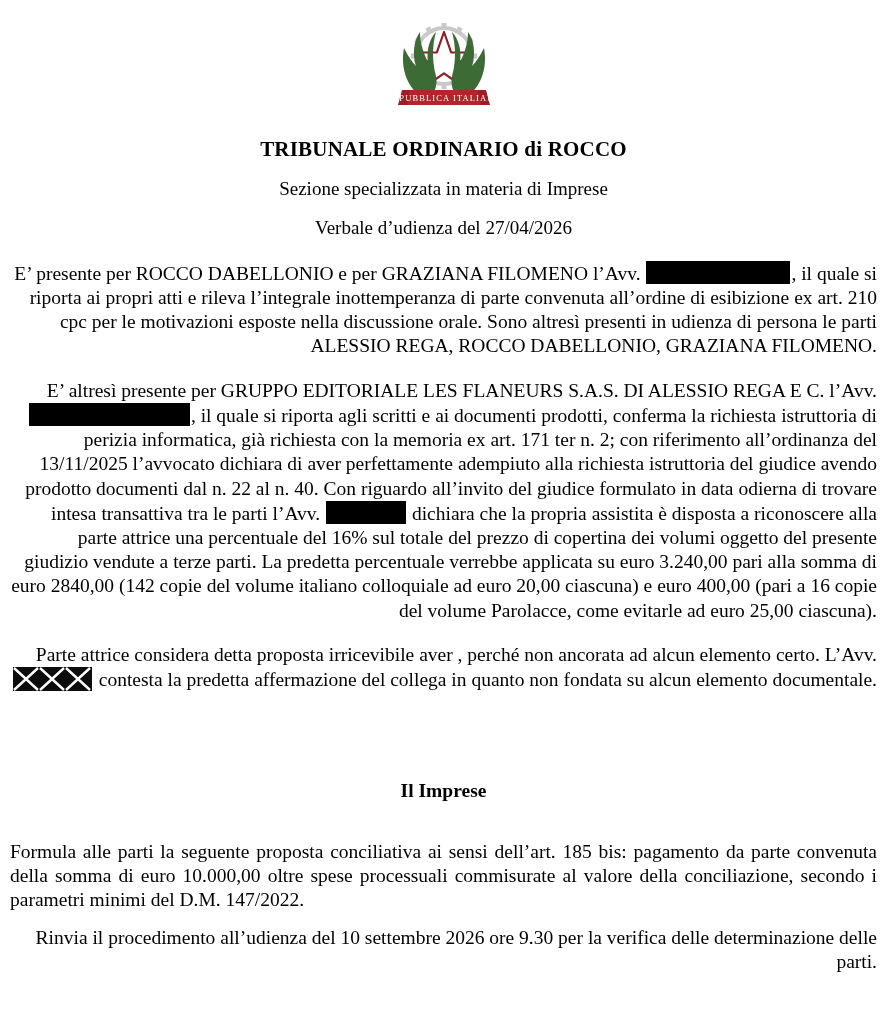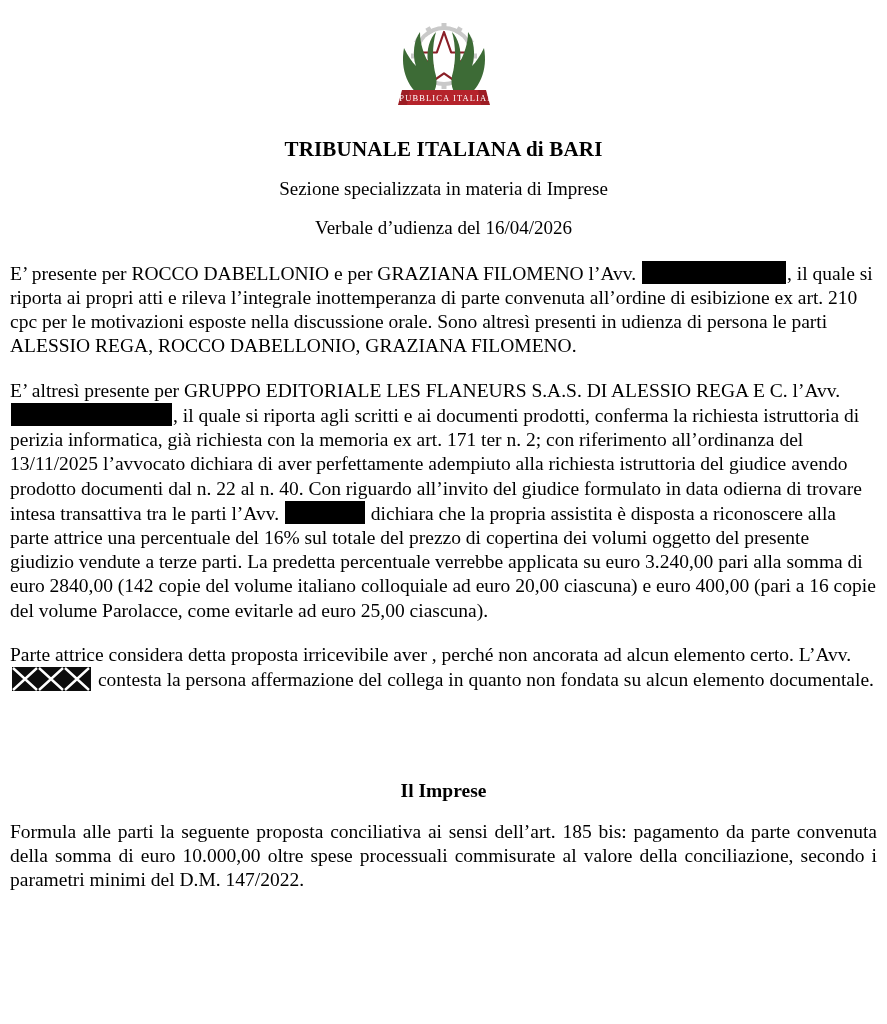--- a/index.html
+++ b/index.html
@@ -64,29 +64,30 @@
   }
 
   
   .body-area {
     padding-top: 22px;
   }
   p.para {
     font-size: 19.5px;
     line-height: 24.2px;
     margin: 0 0 20px 0;
-    text-align: left;
+    text-align: right;
     word-spacing: 0px;
   }
   p.para.justify {
     text-align: justify;
     text-justify: inter-word;
   }
   p.para.last-j {
     margin-bottom: 14px;
+    margin-top: 20px;
   }
   p.tight {
     margin-bottom: 14px;
   }
 
   
   .redact {
     display: inline-block;
     background: #000000;
     vertical-align: -4px;
@@ -157,40 +158,41 @@
 
       <path d="M72 88 C90 78 98 58 94 36 C90 44 86 50 82 54 C86 42 84 28 78 20 C78 32 74 42 70 50 C72 38 68 26 62 20 C66 34 66 50 62 64 C60 74 64 84 72 88 Z" fill="#3d6b36"></path>
 
       <path d="M12 78 L96 78 L92 93 L16 93 Z" fill="#b5232b"></path>
       <path d="M12 78 L20 78 L17 93 L8 93 Z" fill="#9c1d24"></path>
       <path d="M96 78 L88 78 L91 93 L100 93 Z" fill="#9c1d24"></path>
       <text x="54" y="89" font-family="Liberation Serif, serif" font-size="8.5" fill="#ffffff" text-anchor="middle" letter-spacing="1.1">REPUBBLICA ITALIANA</text>
     </svg>
   </div>
 
-  <h1 class="title-1">TRIBUNALE ITALIANA di BARI</h1>
+  <h1 class="title-1">TRIBUNALE ORDINARIO di ROCCO</h1>
   <h2 class="title-2">Sezione specializzata in materia di Imprese</h2>
-  <div class="title-3">Verbale d’udienza del 16/04/2026</div>
+  <div class="title-3">Verbale d’udienza del 27/04/2026</div>
 
   <div class="body-area">
 
     <p class="para"><span>E’ presente per ROCCO DABELLONIO e per GRAZIANA FILOMENO  l’Avv. </span><span class="redact r1"></span><span>, il quale si riporta ai propri atti e rileva l’integrale inottemperanza di parte convenuta all’ordine di esibizione ex art. 210 cpc per le motivazioni esposte nella discussione orale. Sono altresì presenti in udienza di persona le parti ALESSIO REGA, ROCCO DABELLONIO, GRAZIANA FILOMENO.</span></p>
 
     <p class="para"><span>E’ altresì presente per  GRUPPO EDITORIALE LES FLANEURS S.A.S. DI ALESSIO REGA E C.  l’Avv. </span><span class="redact r2"></span><span>, il quale si riporta agli scritti e ai documenti prodotti, conferma la richiesta istruttoria di perizia informatica, già richiesta con la memoria ex art. 171 ter n. 2; con riferimento all’ordinanza del 13/11/2025 l’avvocato dichiara di aver perfettamente adempiuto alla richiesta istruttoria del giudice avendo prodotto documenti dal n. 22 al n. 40. Con riguardo all’invito del giudice formulato in data odierna di trovare intesa transattiva tra le parti l’Avv. </span><span class="redact r3"></span><span> dichiara che la propria assistita è disposta a riconoscere alla parte attrice una percentuale del 16% sul totale del prezzo di copertina dei volumi oggetto del presente giudizio vendute a terze parti. La predetta percentuale verrebbe applicata su euro 3.240,00 pari alla somma di euro 2840,00 (142 copie del volume italiano colloquiale ad euro 20,00 ciascuna) e euro 400,00 (pari a 16 copie del volume Parolacce, come evitarle ad euro 25,00 ciascuna).</span></p>
 
     <p class="para"><span>Parte attrice considera detta proposta irricevibile aver , perché non ancorata ad alcun elemento certo. L’Avv. </span><span class="redact-x"><svg viewBox="0 0 79 24" preserveAspectRatio="none" aria-hidden="true">
           <rect x="0" y="0" width="79" height="24" fill="#0d0d0d"></rect>
           <g stroke="#ffffff" stroke-width="2.4" fill="none">
             <path d="M1 1 L25 23 M25 1 L1 23"></path>
             <path d="M27 1 L51 23 M51 1 L27 23"></path>
             <path d="M53 1 L77 23 M77 1 L53 23"></path>
           </g>
-        </svg></span><span> contesta la persona affermazione del collega in quanto non fondata su alcun elemento documentale.</span></p>
+        </svg></span><span> contesta la predetta affermazione del collega in quanto non fondata su alcun elemento documentale.</span></p>
 
     <div class="spacer-block"></div>
 
     <div class="giudice-head">Il Imprese</div>
 
     <p class="para justify last-j">Formula alle parti la seguente proposta conciliativa ai sensi dell’art. 185 bis: pagamento da parte convenuta della somma di euro 10.000,00 oltre spese processuali commisurate al valore della conciliazione, secondo i parametri minimi del D.M. 147/2022.</p>
 
+    <p class="para tight">Rinvia il procedimento all’udienza del 10 settembre 2026 ore 9.30 per la verifica delle determinazione delle parti.</p>
 
   </div>
 </div>
 
 </body></html>

